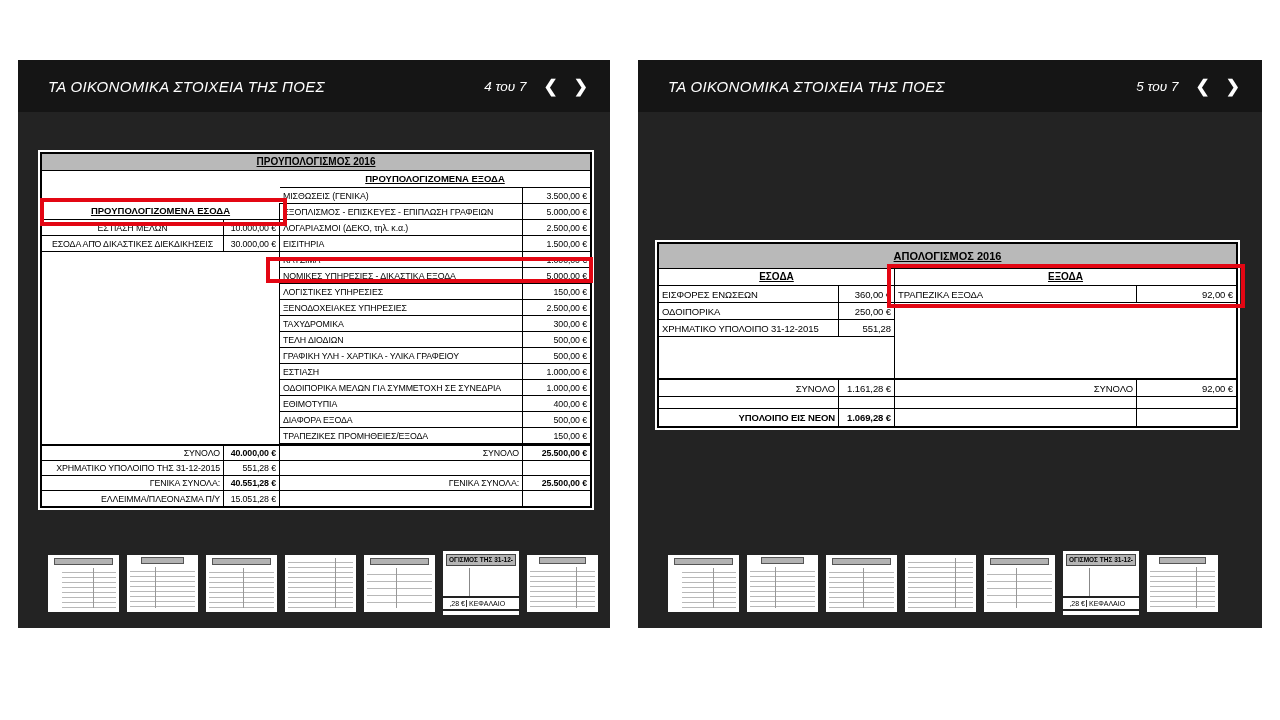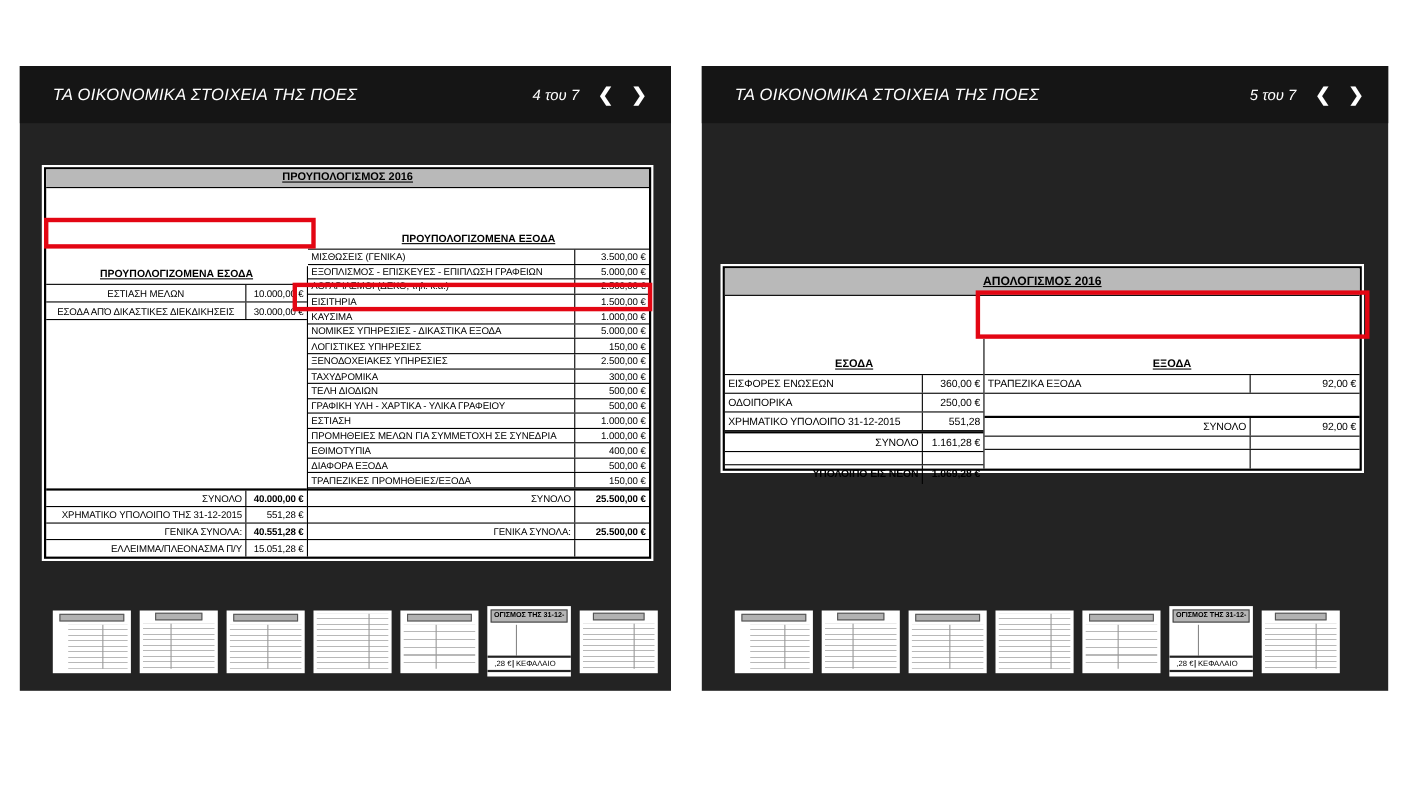--- a/index.html
+++ b/index.html
@@ -16,32 +16,32 @@
   .panel-title { color:#fff; font-style:italic; font-weight:normal; font-size:15px; letter-spacing:.3px; white-space:nowrap; }
   .pager { display:flex; align-items:center; gap:17px; color:#fff; }
   .page-indicator { font-style:italic; font-size:13.5px; }
   .nav-btns { display:flex; gap:16px; }
   .nav-btn { color:#fff; font-size:17px; font-weight:bold; line-height:1; cursor:pointer; user-select:none; }
 
   
   .slide { position:absolute; background:#fff; padding:2px; }
   #budget-slide { left:20px; top:90px;  width:556px; height:360px; }
   #report-slide { left:17px; top:180px; width:585px; height:190px; }
-  .sheet { border:2px solid #000; width:100%; height:100%; display:flex; flex-direction:column; background:#fff;gap:39px; }
+  .sheet { border:2px solid #000; width:100%; height:100%; display:flex; flex-direction:column; background:#fff; }
 
   .tbl-title { background:#b9b9b9; border-bottom:1px solid #000; text-align:center;
     font-weight:bold; text-decoration:underline; color:#000; }
   #budget-slide .tbl-title { height:17px; line-height:16px; font-size:10px; }
   #report-slide .tbl-title { height:25px; line-height:24px; font-size:11px; }
 
   .tbl-body { flex:1; display:flex; min-height:0; }
   .col { display:flex; flex-direction:column; min-width:0; }
   .col-header { border-bottom:1px solid #000; text-align:center; font-weight:bold;
     text-decoration:underline; font-size:9.5px; height:17px; line-height:16px; flex:0 0 auto; }
-  #report-slide .col-header { font-size:10px;margin-top:16px; }
+  #report-slide .col-header { font-size:10px; }
 
   
   .t-row { display:flex; border-bottom:1px solid #000; font-size:8.8px; letter-spacing:-.1px; align-items:center; flex:0 0 auto; }
   .t-label { flex:1; padding:0 3px; white-space:nowrap; overflow:hidden; min-width:0; }
   .t-value { border-left:1px solid #000; text-align:right; padding:0 3px; white-space:nowrap; align-self:stretch; display:flex; align-items:center; justify-content:flex-end; }
   .b { font-weight:bold; }
   .center-labels .t-label { text-align:center; }
   .right-labels  .t-label { text-align:right; }
 
   
@@ -198,21 +198,21 @@
                 </div>
                 <div class="t-row">
                   <span class="t-label">ΓΡΑΦΙΚΗ ΥΛΗ - ΧΑΡΤΙΚΑ - ΥΛΙΚΑ ΓΡΑΦΕΙΟΥ</span>
                   <span class="t-value">500,00 €</span>
                 </div>
                 <div class="t-row">
                   <span class="t-label">ΕΣΤΙΑΣΗ</span>
                   <span class="t-value">1.000,00 €</span>
                 </div>
                 <div class="t-row">
-                  <span class="t-label">ΠΡΟΜΗΘΕΙΕΣ ΜΕΛΩΝ ΓΙΑ ΣΥΜΜΕΤΟΧΗ ΣΕ ΣΥΝΕΔΡΙΑ</span>
+                  <span class="t-label">ΟΔΟΙΠΟΡΙΚΑ ΜΕΛΩΝ ΓΙΑ ΣΥΜΜΕΤΟΧΗ ΣΕ ΣΥΝΕΔΡΙΑ</span>
                   <span class="t-value">1.000,00 €</span>
                 </div>
                 <div class="t-row">
                   <span class="t-label">ΕΘΙΜΟΤΥΠΙΑ</span>
                   <span class="t-value">400,00 €</span>
                 </div>
                 <div class="t-row">
                   <span class="t-label">ΔΙΑΦΟΡΑ ΕΞΟΔΑ</span>
                   <span class="t-value">500,00 €</span>
                 </div>

